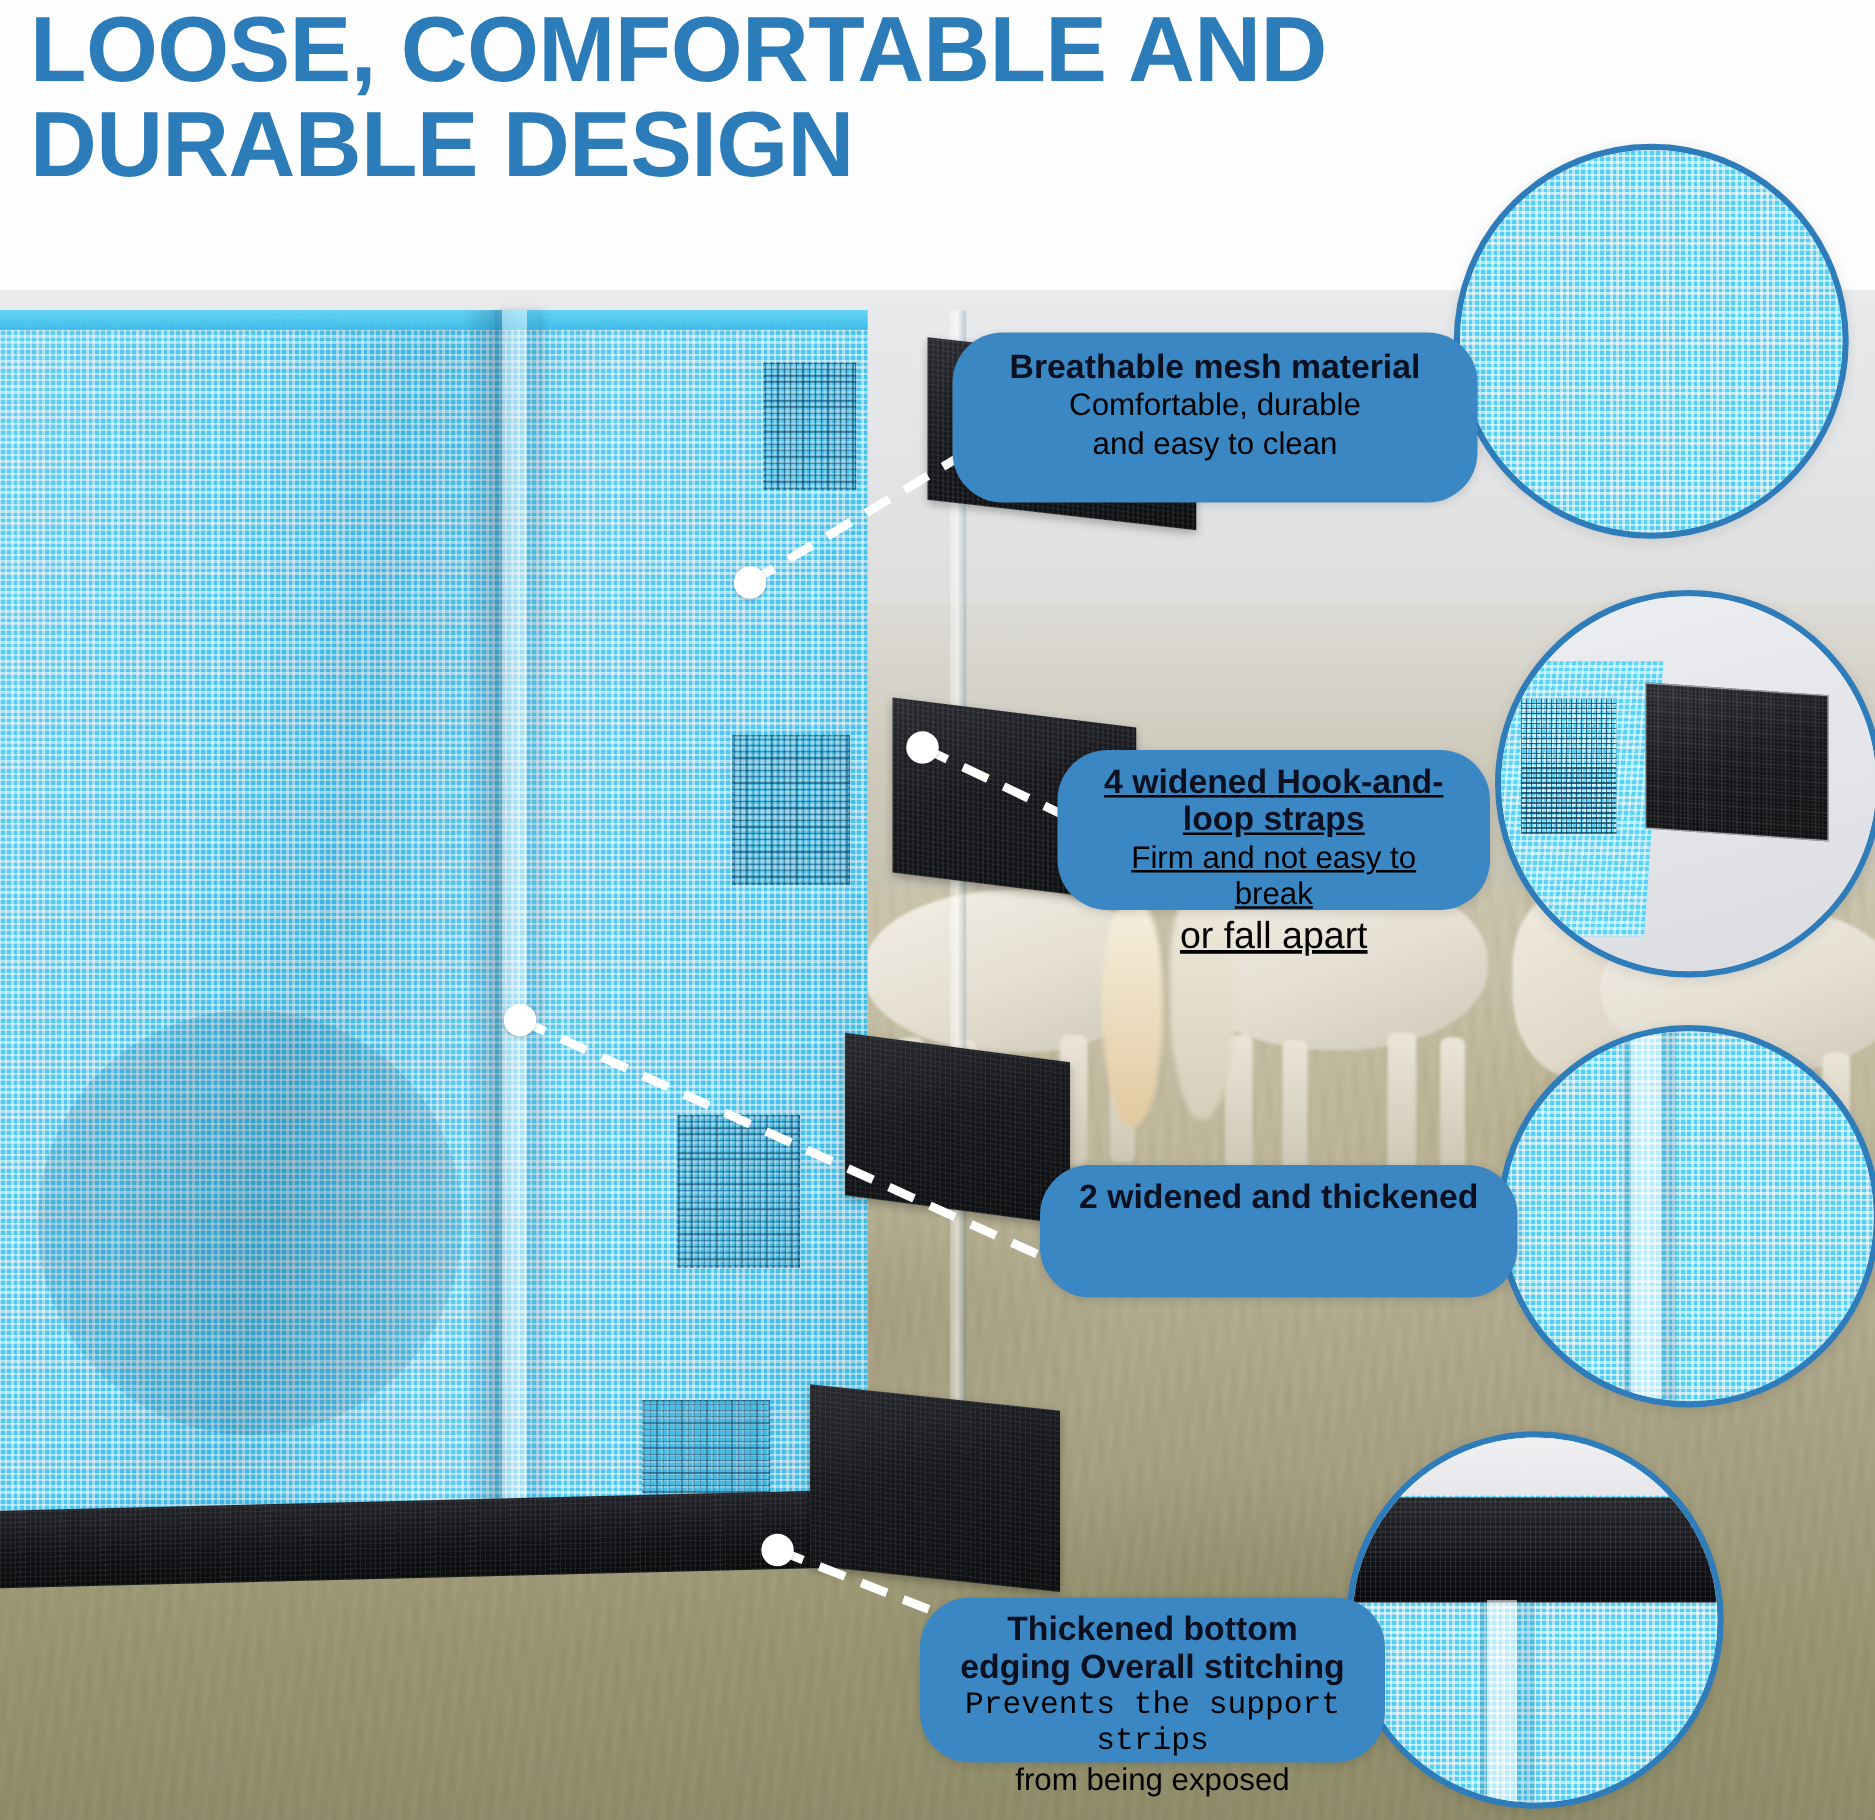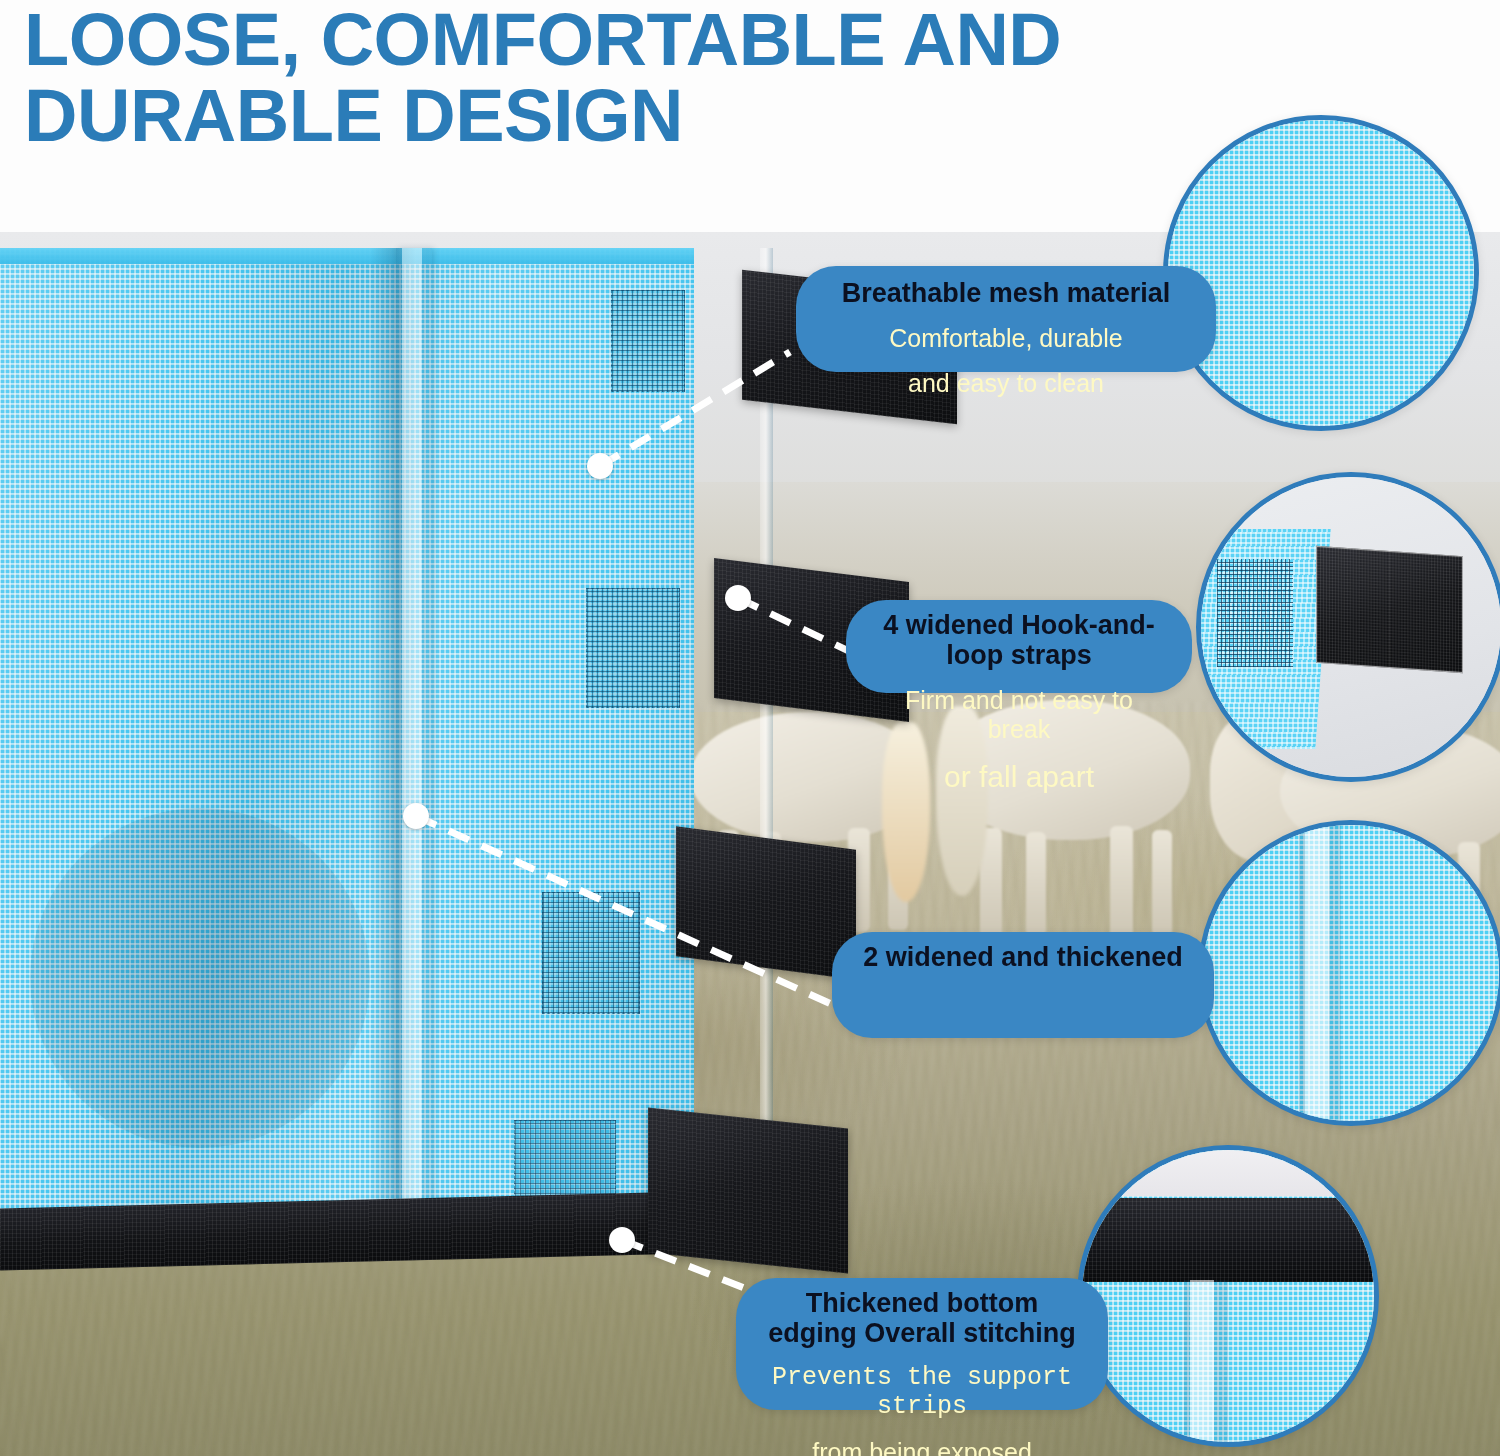--- a/index.html
+++ b/index.html
@@ -86,21 +86,21 @@
   
   .heading{position:absolute;left:24px;top:2px;width:1340px;
     font-size:74px;line-height:1.03;font-weight:800;letter-spacing:-.5px;
     color:#2b7cb8;text-transform:uppercase;}
 
   
   .callout{position:absolute;background:#3a87c4;border-radius:40px;
     padding:12px 30px 16px 30px;box-sizing:border-box;
     box-shadow:0 2px 8px rgba(0,0,0,.12);text-align:center;}
   .callout .c-title{color:#0b1020;font-weight:bold;line-height:1.12;}
-  .callout .c-sub{color:#fef9c3;line-height:1.15;margin-top:16px;}
+  .callout .c-sub{color:#000000;line-height:1.15;margin-top:2px;}
 
   
   .detail-circle{position:absolute;border-radius:50%;border:5px solid #2f7cbb;
     overflow:hidden;background:#e8e9ec;box-shadow:0 2px 10px rgba(0,0,0,.10);}
   .dc-mesh{position:absolute;inset:0;
     background-color:#4fd0f4;
     background-image:
       repeating-linear-gradient(0deg, rgba(255,255,255,.62) 0 2px, rgba(0,0,0,0) 2px 5px),
       repeating-linear-gradient(90deg, rgba(255,255,255,.58) 0 2px, rgba(0,0,0,0) 2px 5px),
       repeating-linear-gradient(0deg, rgba(16,88,128,.22) 0 1px, rgba(0,0,0,0) 1px 5px),
@@ -231,27 +231,27 @@
     <line x1="600" y1="466" x2="790" y2="352" stroke="#ffffff" stroke-width="7" stroke-dasharray="22 14" stroke-linecap="butt"></line>
     <line x1="738" y1="598" x2="880" y2="666" stroke="#ffffff" stroke-width="7" stroke-dasharray="22 14" stroke-linecap="butt"></line>
     <line x1="416" y1="816" x2="840" y2="1008" stroke="#ffffff" stroke-width="7" stroke-dasharray="22 14" stroke-linecap="butt"></line>
     <line x1="622" y1="1240" x2="780" y2="1302" stroke="#ffffff" stroke-width="7" stroke-dasharray="22 14" stroke-linecap="butt"></line>
   </svg>
   <div class="dot" style="left:587px;top:453px;"></div>
   <div class="dot" style="left:725px;top:585px;"></div>
   <div class="dot" style="left:403px;top:803px;"></div>
   <div class="dot" style="left:609px;top:1227px;"></div>
 
-  <div class="callout" style="left:796px;top:266px;width:420px;height:106px;">
+  <div class="callout" style="left:762px;top:266px;width:420px;height:136px;">
     <div class="c-title" style="font-size:27px;">Breathable mesh material</div>
     <div class="c-sub" style="font-size:25px;">Comfortable, durable</div>
     <div class="c-sub" style="font-size:25px;">and easy to clean</div>
   </div>
 
-  <div class="callout" style="left:846px;top:600px;width:346px;height:93px;padding-top:10px;">
+  <div class="callout" style="left:846px;top:600px;width:346px;height:128px;padding-top:10px;text-decoration:underline;">
     <div class="c-title" style="font-size:27px;">4 widened Hook-and-</div>
     <div class="c-title" style="font-size:27px;">loop straps</div>
     <div class="c-sub" style="font-size:25px;">Firm and not easy to break</div>
     <div class="c-sub" style="font-size:30px;">or fall apart</div>
   </div>
 
   <div class="callout" style="left:832px;top:932px;width:382px;height:106px;padding-top:10px;">
     <div class="c-title" style="font-size:27px;">2 widened and thickened</div>
   </div>
 

